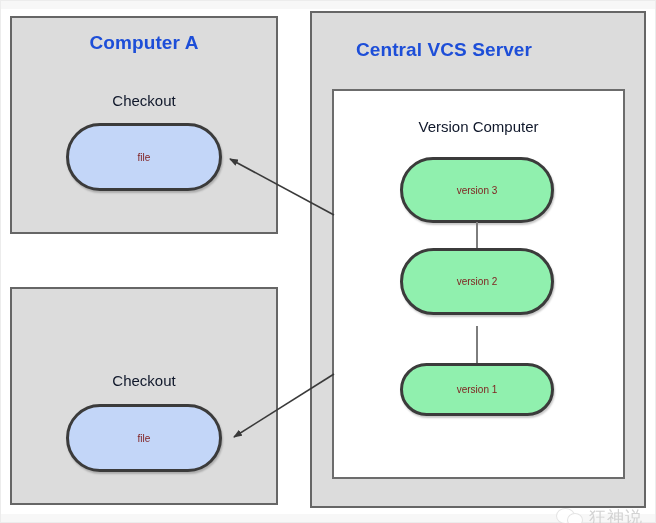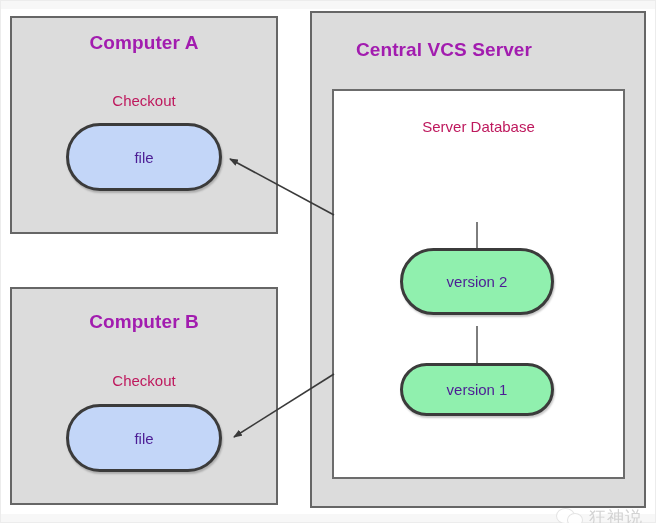--- a/index.html
+++ b/index.html
@@ -52,50 +52,50 @@
     box-sizing: border-box;
   }
   #version-db-box { left: 332px; top: 89px; width: 293px; height: 390px; }
 
   
   .container-title {
     position: absolute;
     text-align: center;
     font-weight: bold;
     font-size: 19px;
-    color: #a21caf;
+    color: #1d4ed8;
     letter-spacing: 0.1px;
     white-space: nowrap;
   }
   #computer-a-title { left: 10px;  top: 32px;  width: 268px; }
   #computer-b-title { left: 10px;  top: 311px; width: 268px; }
   #server-title     { left: 310px; top: 39px;  width: 268px; }
 
   .sub-label {
     position: absolute;
     text-align: center;
     font-size: 15px;
-    color: #be185d;
+    color: #0f172a;
     white-space: nowrap;
   }
   #checkout-a-label { left: 10px;  top: 92px;  width: 268px; }
   #checkout-b-label { left: 10px;  top: 372px; width: 268px; }
   #version-db-label { left: 332px; top: 118px; width: 293px; }
 
   
   .node {
     position: absolute;
     box-sizing: border-box;
     border: 3px solid #3b3b3b;
     border-radius: 34px;
     display: flex;
     align-items: center;
     justify-content: center;
-    font-size: 15px;
-    color: #4c1d95;
+    font-size: 10px;
+    color: #7f1d1d;
     box-shadow: 1px 2px 2px rgba(0,0,0,0.22);
   }
   .node-file    { background: #c3d6f8; }
   .node-version { background: #90f0ae; }
 
   #file-a    { left: 66px;  top: 123px; width: 156px; height: 68px; }
   #file-b    { left: 66px;  top: 404px; width: 156px; height: 68px; }
   #version-3 { left: 400px; top: 157px; width: 154px; height: 66px; }
   #version-2 { left: 400px; top: 248px; width: 154px; height: 67px; }
   #version-1 { left: 400px; top: 363px; width: 154px; height: 53px; }
@@ -159,30 +159,30 @@
 
   <div class="outer-frame"></div>
   <div class="canvas"></div>
 
   <div class="gray-box" id="computer-a-box"></div>
   <div class="container-title" id="computer-a-title">Computer A</div>
   <div class="sub-label" id="checkout-a-label">Checkout</div>
   <div class="node node-file" id="file-a">file</div>
 
   <div class="gray-box" id="computer-b-box"></div>
-  <div class="container-title" id="computer-b-title">Computer B</div>
   <div class="sub-label" id="checkout-b-label">Checkout</div>
   <div class="node node-file" id="file-b">file</div>
 
   <div class="gray-box" id="server-box"></div>
   <div class="container-title" id="server-title">Central VCS Server</div>
 
   <div class="white-box" id="version-db-box"></div>
-  <div class="sub-label" id="version-db-label">Server Database</div>
-
+  <div class="sub-label" id="version-db-label">Version Computer</div>
+
+  <div class="node node-version" id="version-3">version 3</div>
   <div class="connector" id="connector-3-2"></div>
 
   <div class="node node-version" id="version-2">version 2</div>
   <div class="connector" id="connector-2-1"></div>
 
   <div class="node node-version" id="version-1">version 1</div>
 
   <svg id="arrow-layer" viewBox="0 0 656 523">
     <defs>
       <marker id="arrowhead" markerWidth="9" markerHeight="7" refX="8" refY="3.5" orient="auto" markerUnits="userSpaceOnUse">

